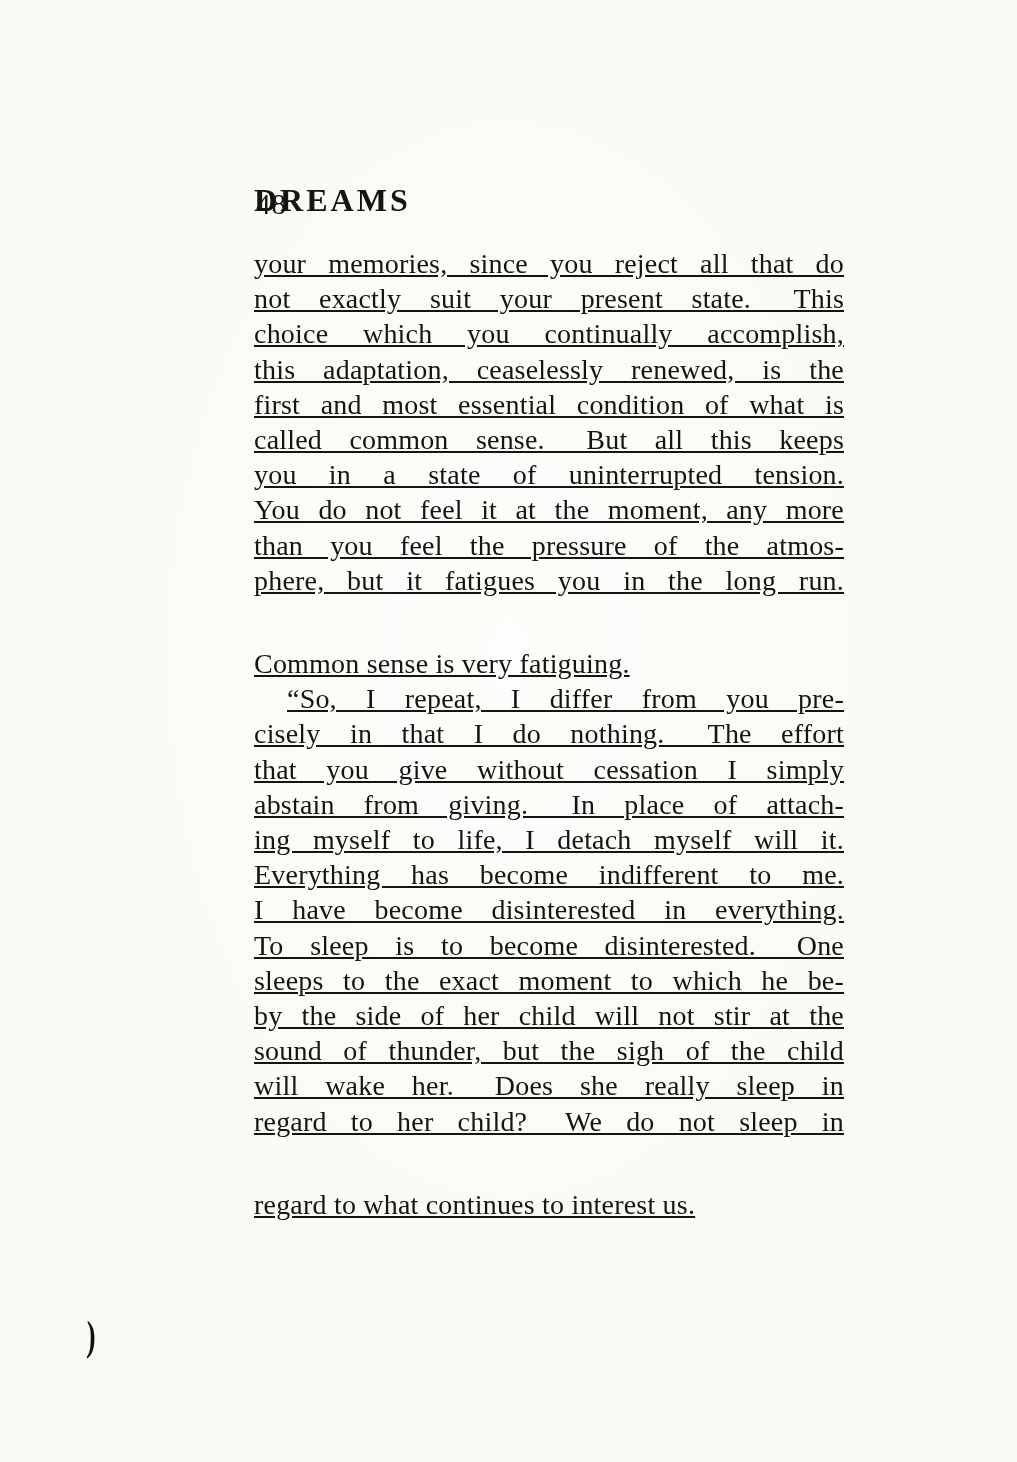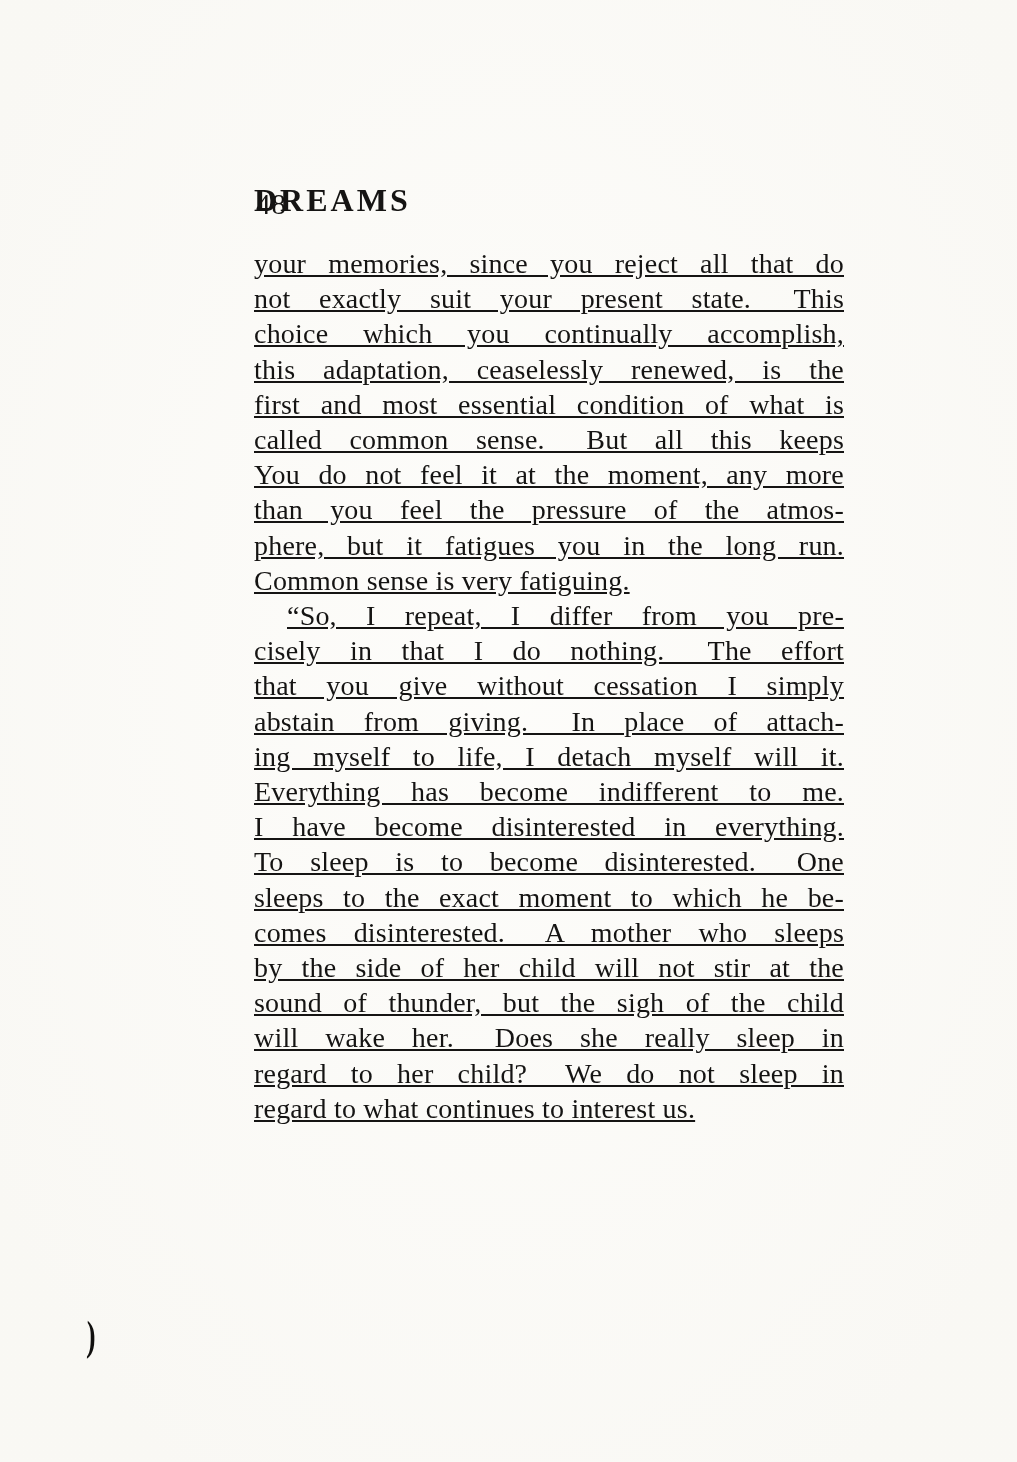--- a/index.html
+++ b/index.html
@@ -57,20 +57,21 @@
     font-size: 28px;
     line-height: 35.2px;
     letter-spacing: 0.2px;
     text-align: justify;
     -moz-text-align-last: justify;
     text-align-last: justify;
   }
   .text-line.last {
     -moz-text-align-last: left;
     text-align-last: left;
+    margin-top: 48px;
   }
   .text-line.indent {
     text-indent: 33px;
   }
   .ink-mark {
     position: absolute;
     left: 84px;
     top: 1312px;
     font-size: 42px;
     font-weight: bold;
@@ -90,37 +91,37 @@
       <span class="book-title">DREAMS</span>
     </div>
 
     <div class="paragraph">
       <div class="text-line">your memories, since you reject all that do</div>
       <div class="text-line">not exactly suit your present state.  This</div>
       <div class="text-line">choice which you continually accomplish,</div>
       <div class="text-line">this adaptation, ceaselessly renewed, is the</div>
       <div class="text-line">first and most essential condition of what is</div>
       <div class="text-line">called common sense.  But all this keeps</div>
+      <div class="text-line">you in a state of uninterrupted tension.</div>
       <div class="text-line">You do not feel it at the moment, any more</div>
       <div class="text-line">than you feel the pressure of the atmos-</div>
       <div class="text-line">phere, but it fatigues you in the long run.</div>
       <div class="text-line last">Common sense is very fatiguing.</div>
     </div>
 
     <div class="paragraph">
       <div class="text-line indent">“So, I repeat, I differ from you pre-</div>
       <div class="text-line">cisely in that I do nothing.  The effort</div>
       <div class="text-line">that you give without cessation I simply</div>
       <div class="text-line">abstain from giving.  In place of attach-</div>
       <div class="text-line">ing myself to life, I detach myself will it.</div>
       <div class="text-line">Everything has become indifferent to me.</div>
       <div class="text-line">I have become disinterested in everything.</div>
       <div class="text-line">To sleep is to become disinterested.  One</div>
       <div class="text-line">sleeps to the exact moment to which he be-</div>
-      <div class="text-line">comes disinterested.  A mother who sleeps</div>
       <div class="text-line">by the side of her child will not stir at the</div>
       <div class="text-line">sound of thunder, but the sigh of the child</div>
       <div class="text-line">will wake her.  Does she really sleep in</div>
       <div class="text-line">regard to her child?  We do not sleep in</div>
       <div class="text-line last">regard to what continues to interest us.</div>
     </div>
 
   </div>
 
   <span class="ink-mark">)</span>

